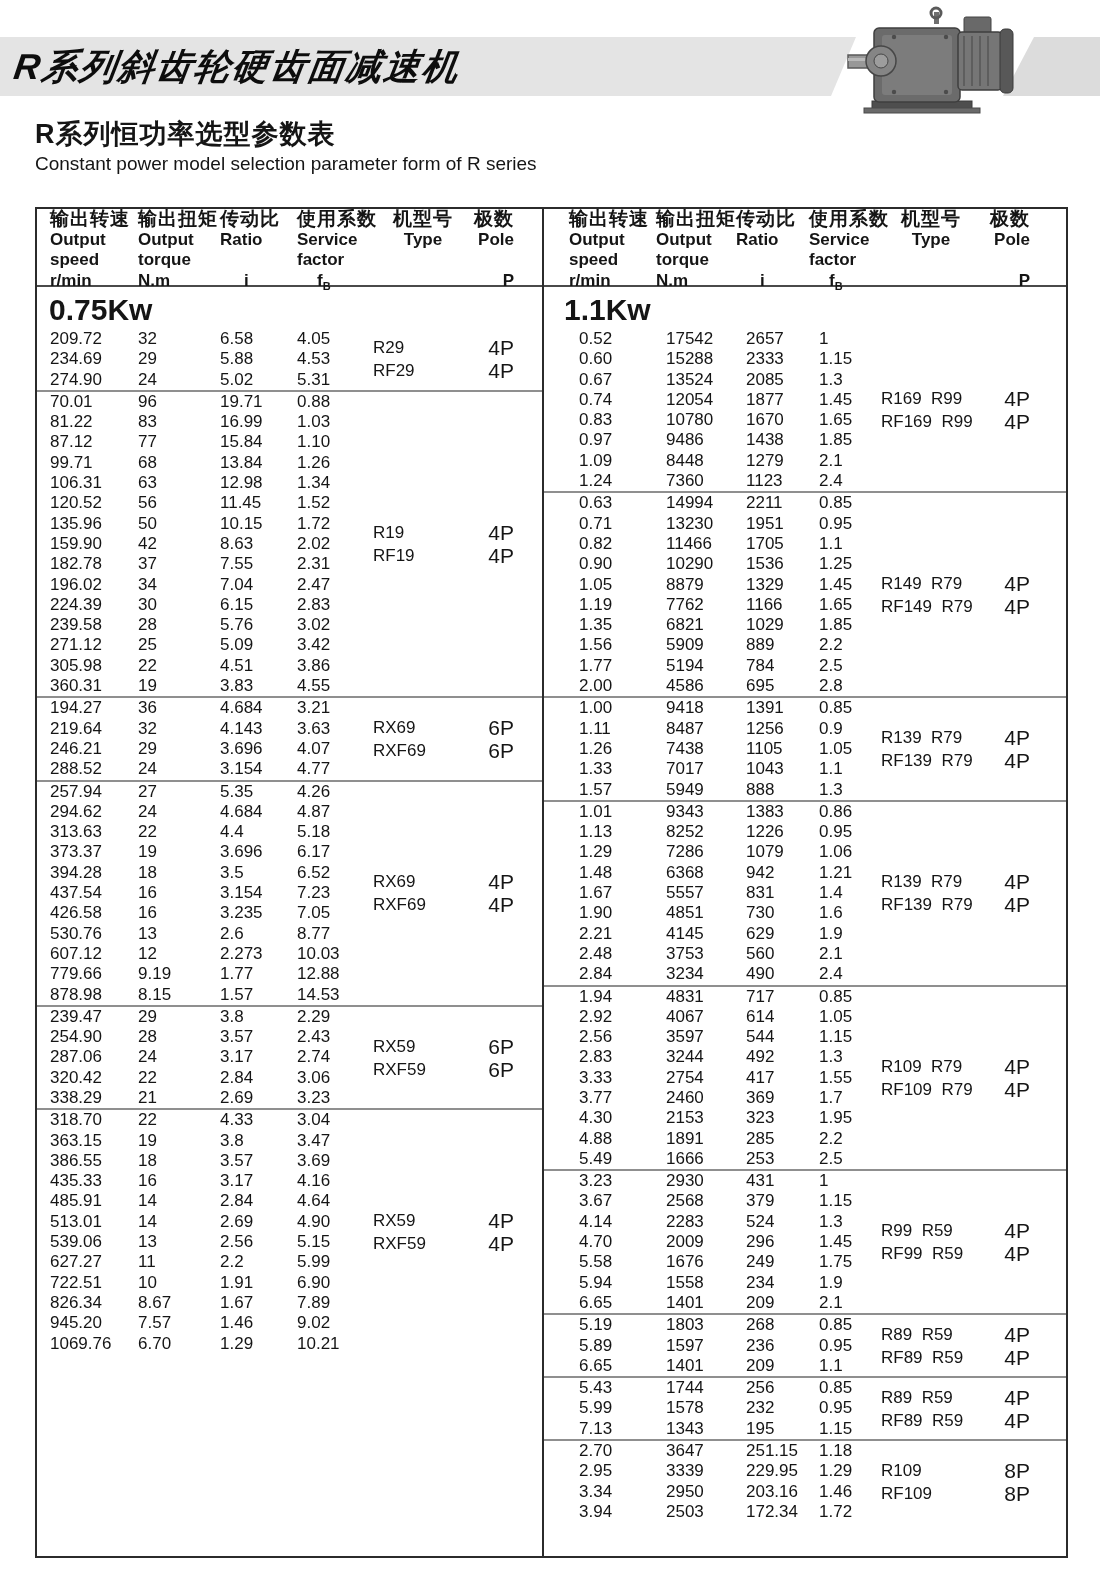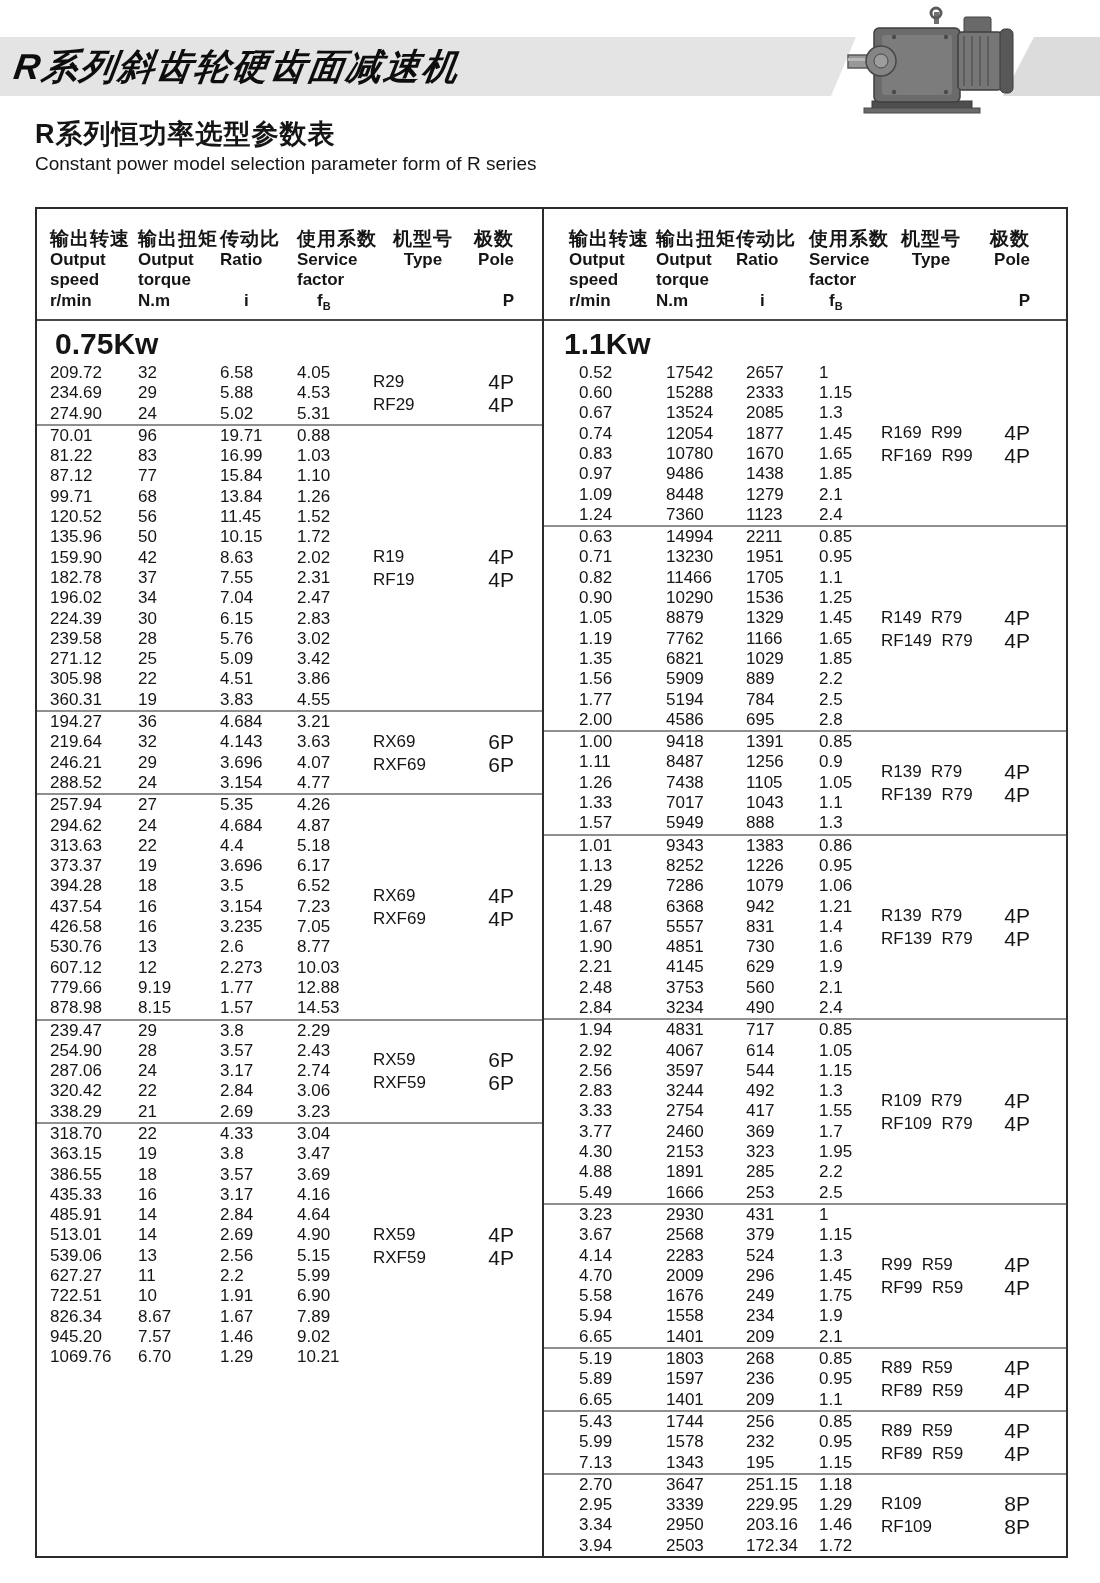--- a/index.html
+++ b/index.html
@@ -29,36 +29,36 @@
   
   .ptable{
     position:absolute;left:35px;top:207px;width:1033px;height:1351px;
     border:2px solid #2b2b2b;box-sizing:border-box;display:flex;background:#fff;
   }
   .half{display:flex;flex-direction:column;box-sizing:border-box;min-width:0;}
   .half.left{width:507px;border-right:2px solid #2b2b2b;}
   .half.right{flex:1;}
   
   .thead{
-    height:112px;box-sizing:border-box;border-bottom:2px solid #4a4a4a;
-    display:grid;padding-top:20px;font-weight:bold;
+    height:78px;box-sizing:border-box;border-bottom:2px solid #4a4a4a;
+    display:grid;padding-top:0;font-weight:bold;
   }
   .left .thead{grid-template-columns:88px 82px 77px 76px 100px 1fr;padding-left:13px;padding-right:28px;}
   .right .thead{grid-template-columns:87px 80px 73px 72px 100px 1fr;padding-left:25px;padding-right:36px;}
   .hcell{display:flex;flex-direction:column;}
   .hline{line-height:20.5px;font-size:17px;white-space:nowrap;}
   .hline.zh{font-size:19px;letter-spacing:1px;}
   .hcell.c-type{text-align:center;}
   .hcell.c-pole{text-align:right;}
   .hcell.c-ratio .hline.unit{padding-left:24px;}
   .hcell.c-factor .hline.unit{padding-left:20px;}
   .hline sub{font-size:11px;}
   
   .power-row{height:42px;line-height:46px;font-size:30px;font-weight:bold;box-sizing:border-box;}
-  .left .power-row{padding-left:18px;}
+  .left .power-row{padding-left:12px;}
   .right .power-row{padding-left:20px;}
   
   .groups{display:flex;flex-direction:column;}
   .group{position:relative;box-sizing:border-box;}
   .group + .group{border-top:2px solid #8f8f8f;}
   .row{display:grid;height:20.3px;line-height:20.3px;font-size:17px;white-space:nowrap;}
   .left .row{grid-template-columns:88px 82px 77px 76px;padding-left:13px;}
   .right .row{grid-template-columns:87px 80px 73px 72px;padding-left:35px;}
   .type-block{
     position:absolute;top:50%;transform:translateY(-50%);
@@ -197,20 +197,26 @@
               <div class="cell">15.84</div>
               <div class="cell">1.10</div>
             </div>
             <div class="row">
               <div class="cell">99.71</div>
               <div class="cell">68</div>
               <div class="cell">13.84</div>
               <div class="cell">1.26</div>
             </div>
             <div class="row">
+              <div class="cell">106.31</div>
+              <div class="cell">63</div>
+              <div class="cell">12.98</div>
+              <div class="cell">1.34</div>
+            </div>
+            <div class="row">
               <div class="cell">120.52</div>
               <div class="cell">56</div>
               <div class="cell">11.45</div>
               <div class="cell">1.52</div>
             </div>
             <div class="row">
               <div class="cell">135.96</div>
               <div class="cell">50</div>
               <div class="cell">10.15</div>
               <div class="cell">1.72</div>

